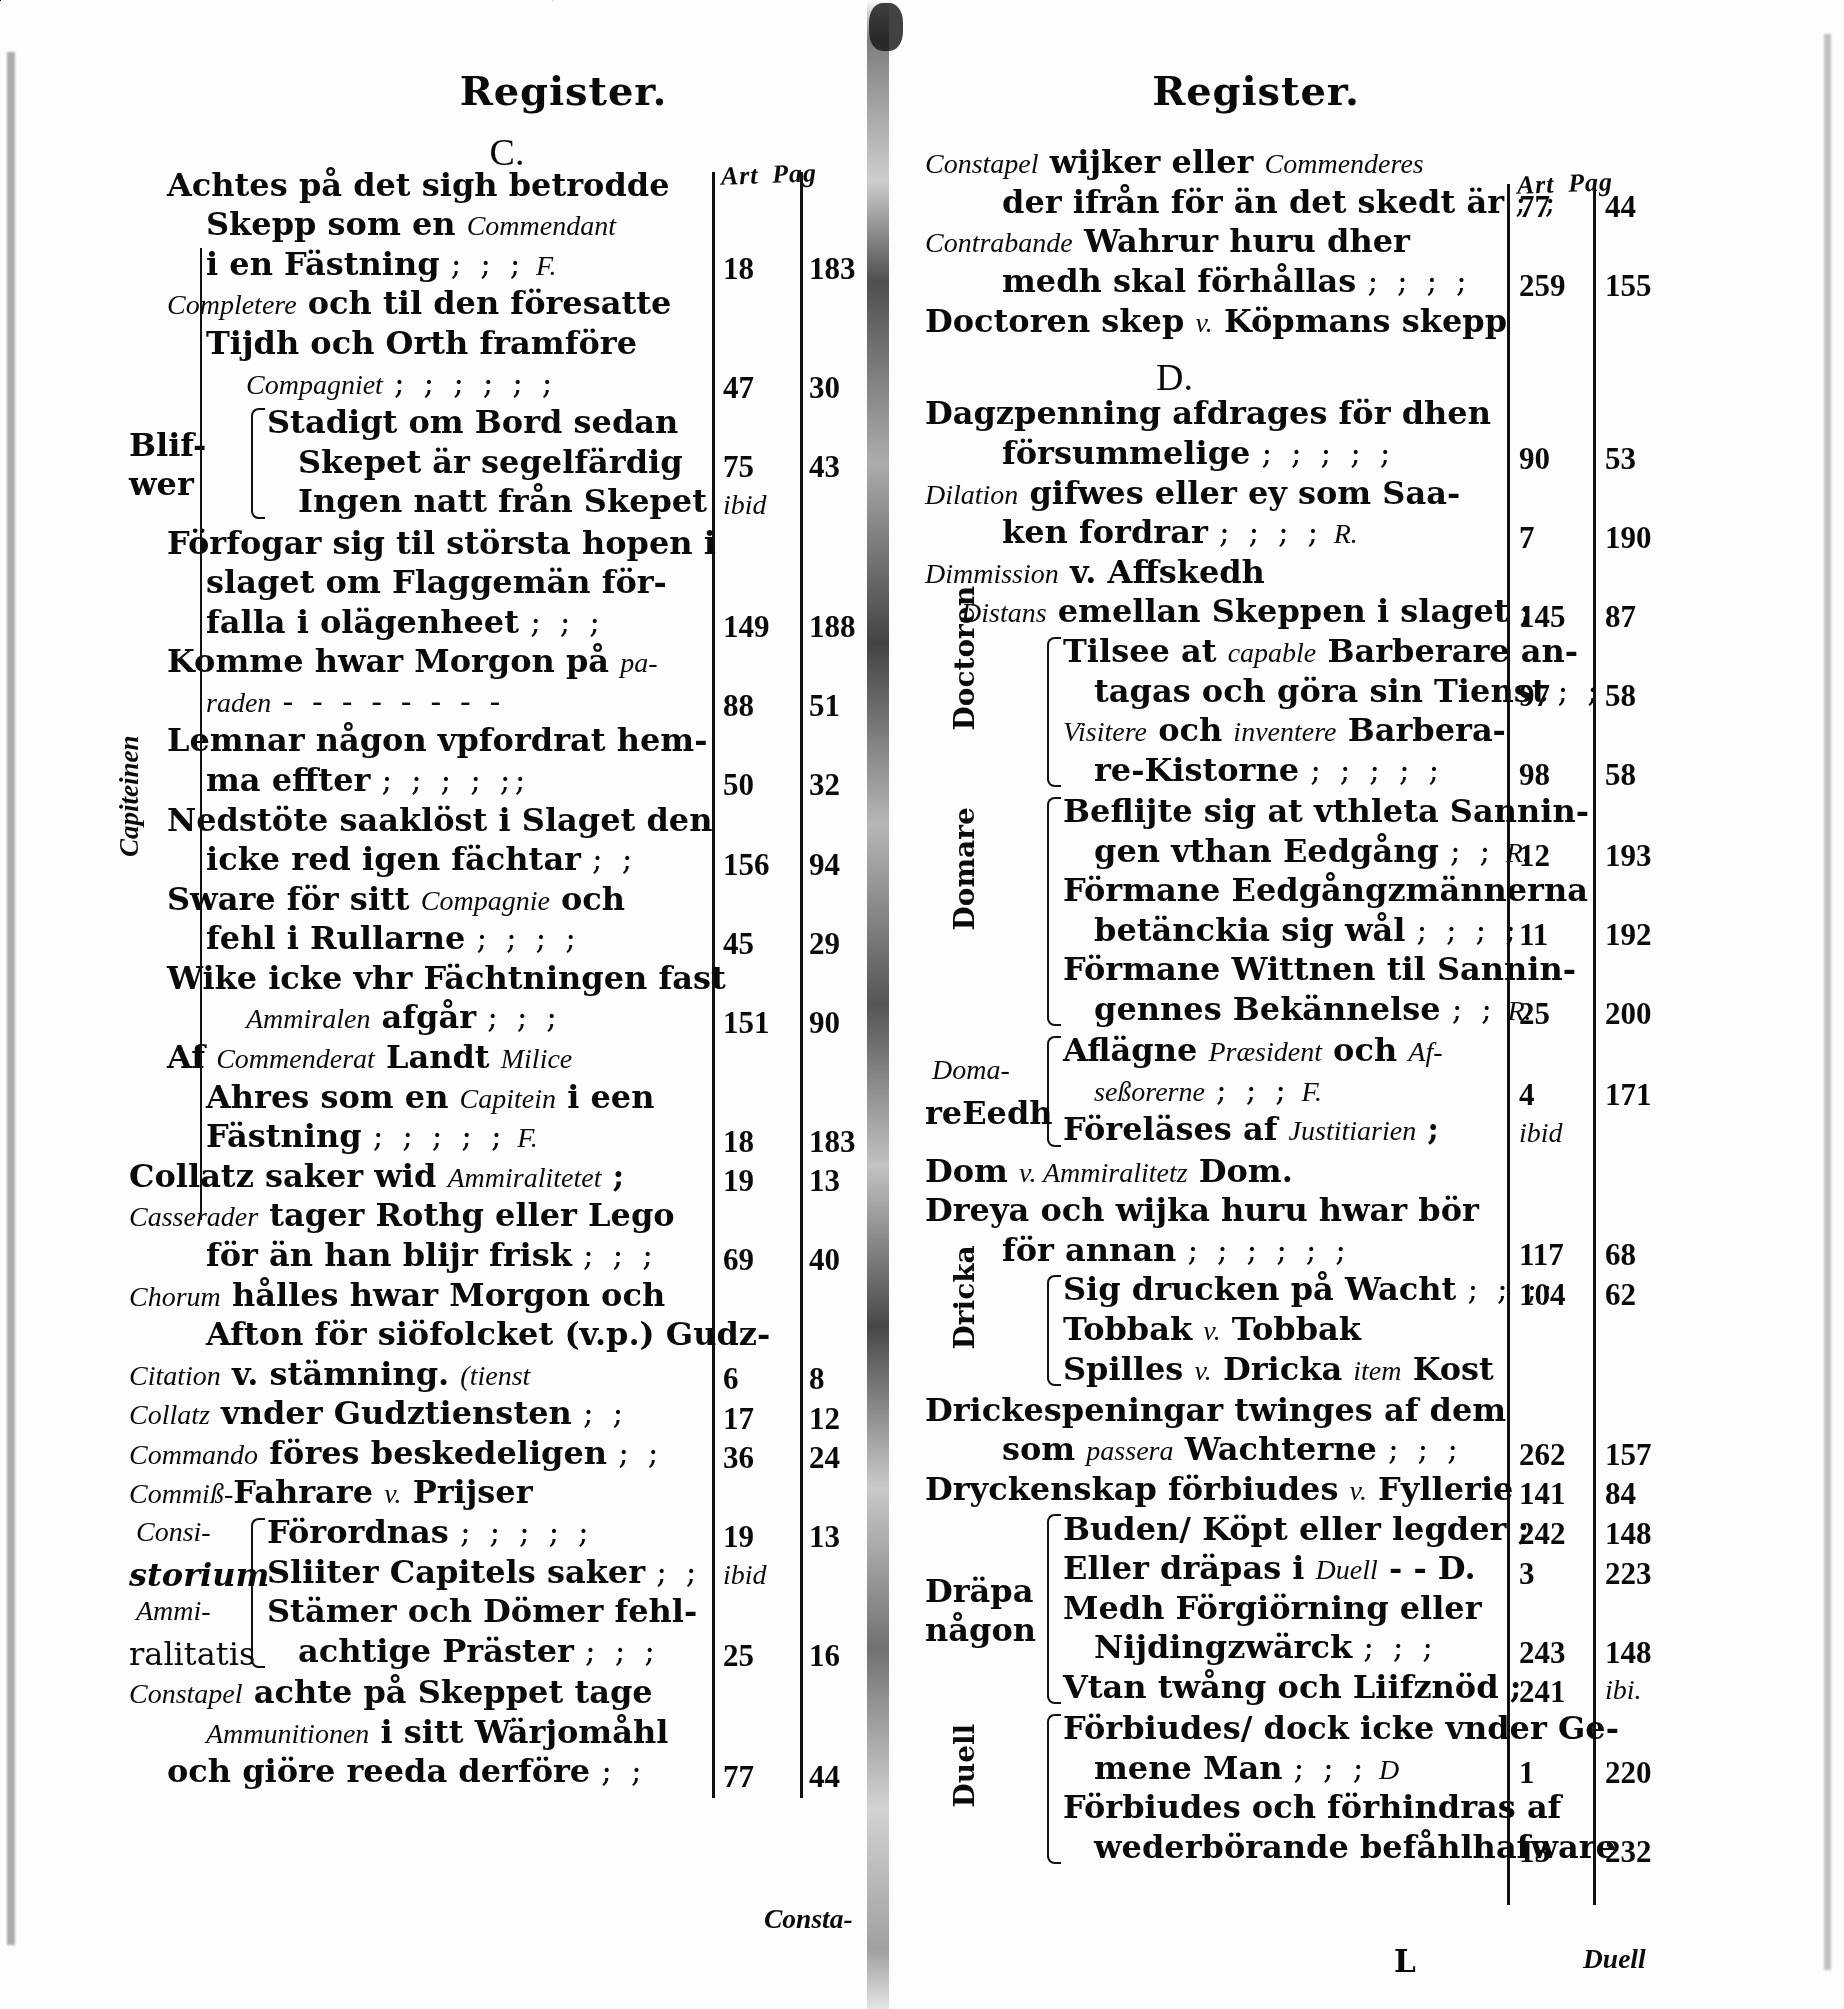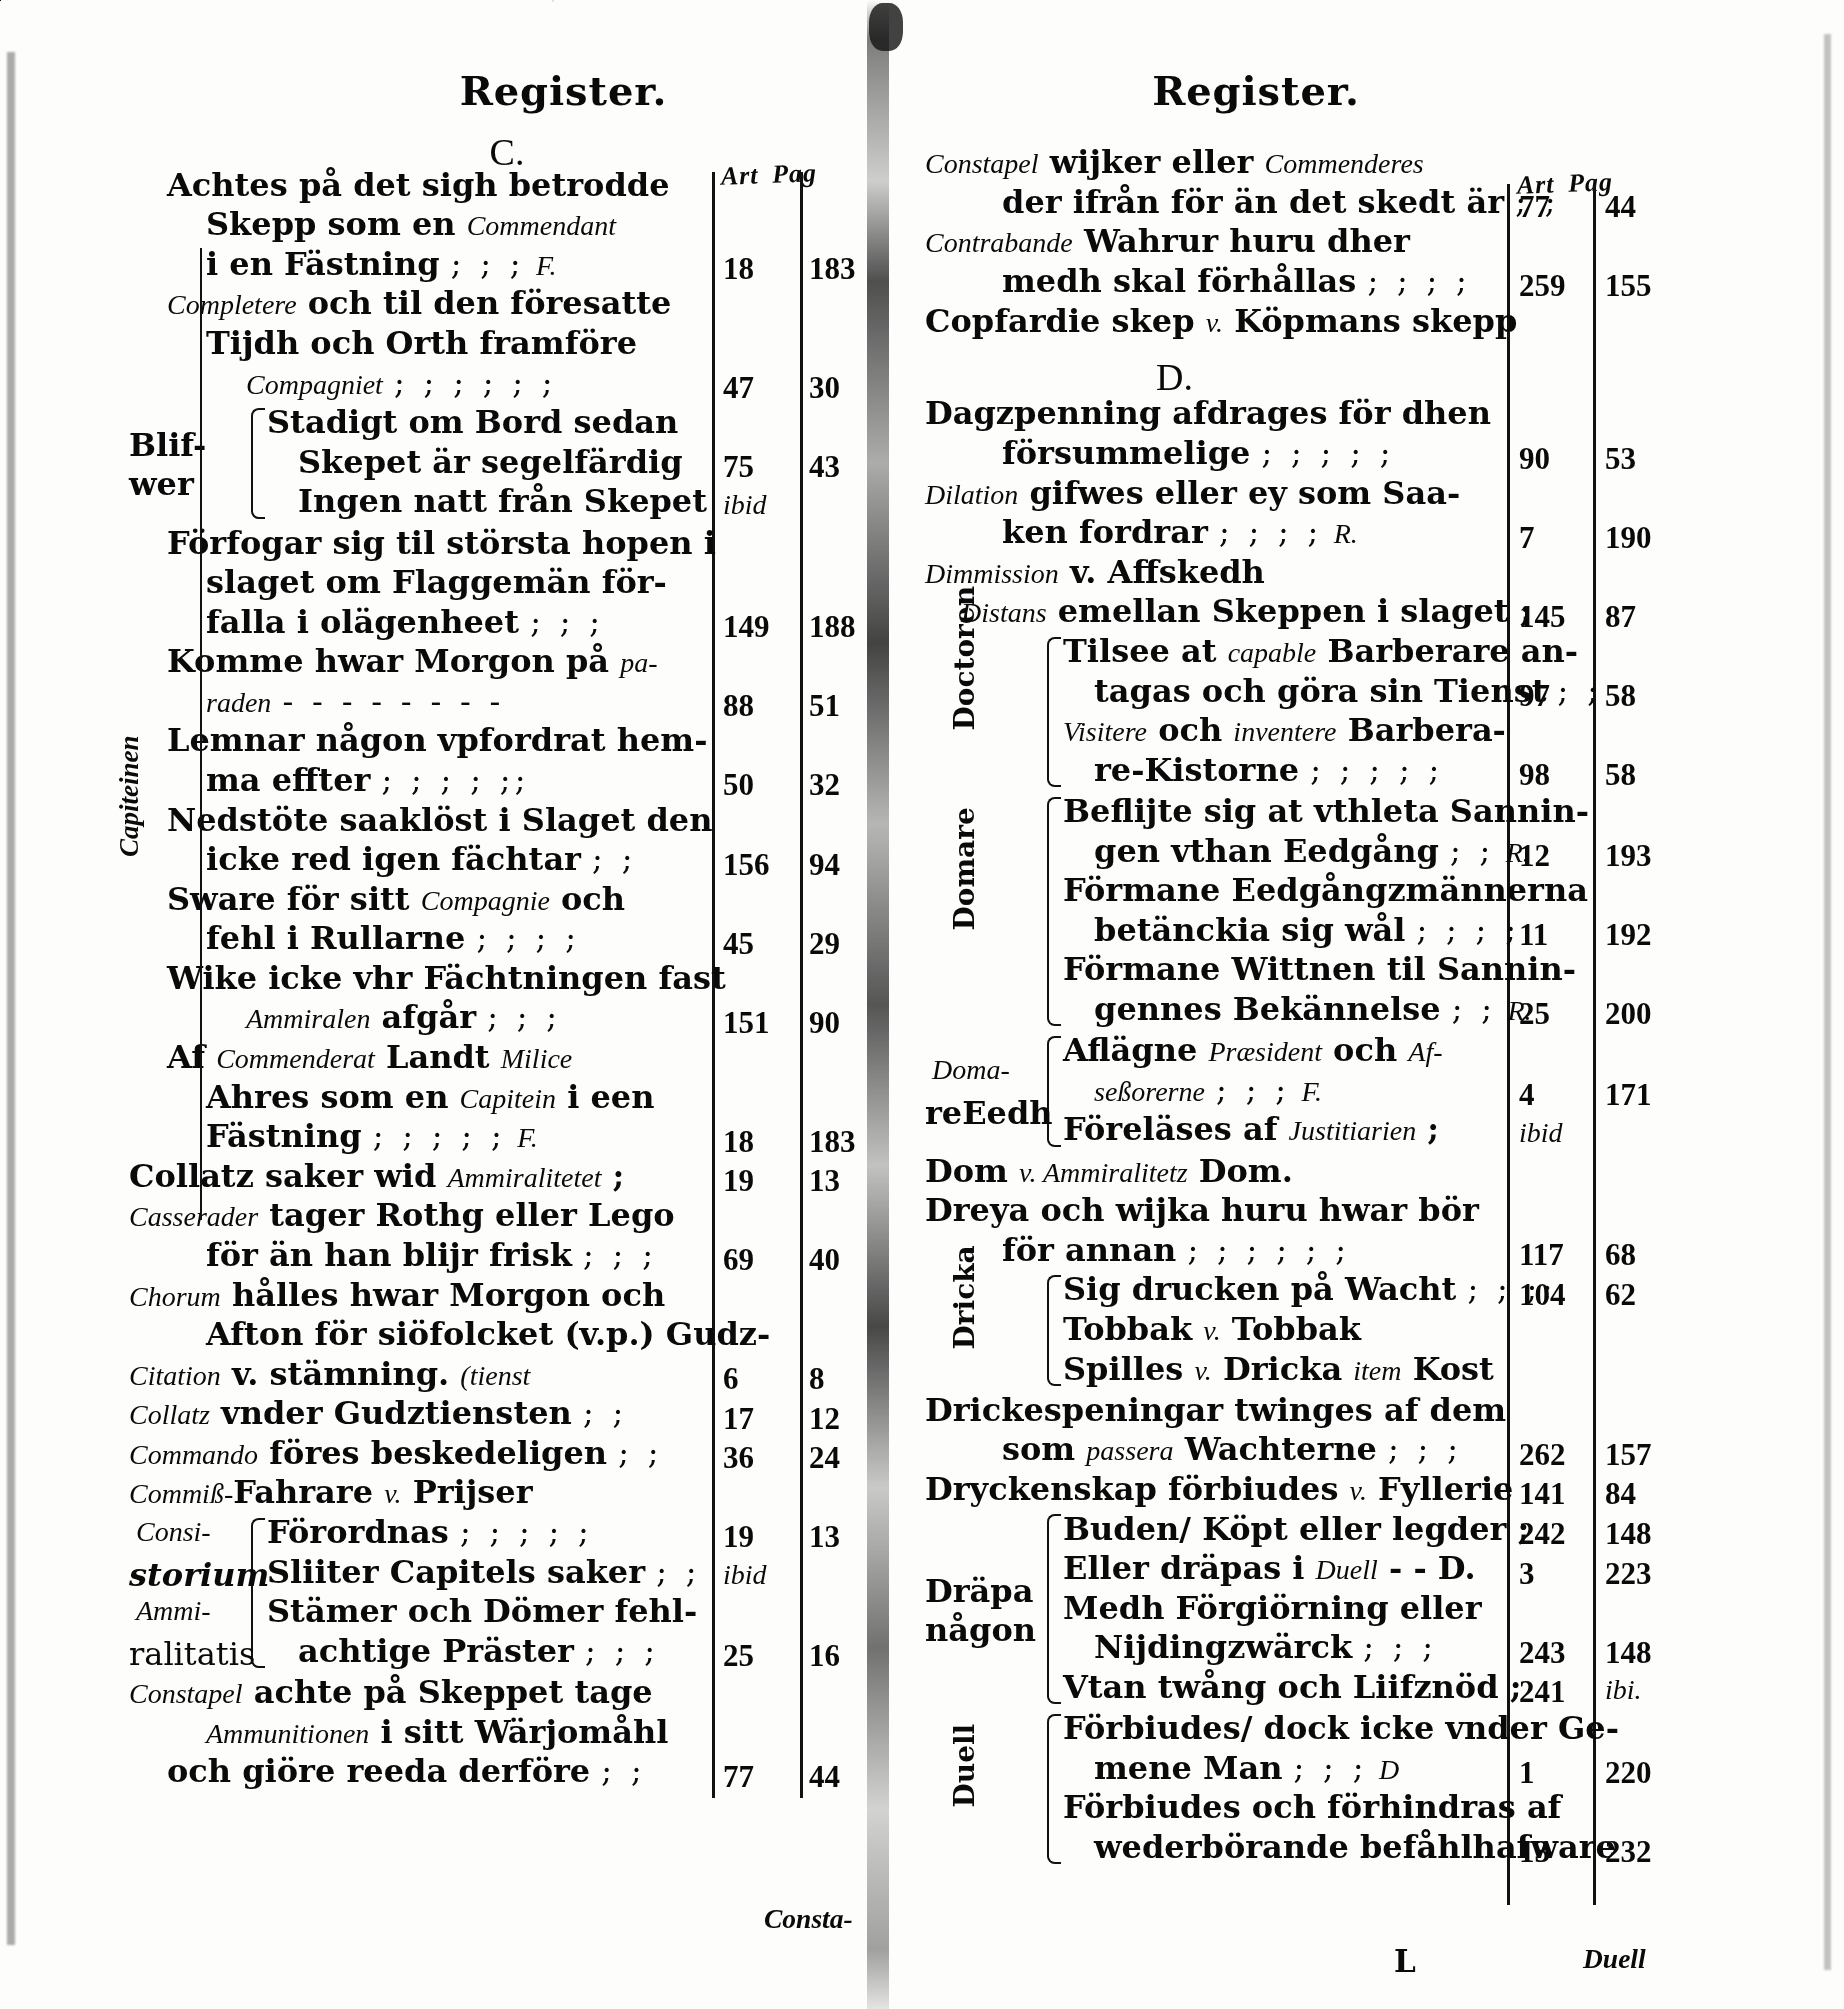--- a/index.html
+++ b/index.html
@@ -219,21 +219,21 @@
 
   <div id="entries-right">
       <div style="position: absolute; left: 925px; top: 146px; font-size: 32px; font-weight: 700; white-space: nowrap; line-height: 1;"><span class="it">Constapel</span><span> wijker eller </span><span class="it">Commenderes</span></div>
       <div style="position: absolute; left: 1002px; top: 186px; font-size: 32px; font-weight: 700; white-space: nowrap; line-height: 1;"><span>der ifrån för än det skedt är</span> <span class="leader">; ;</span></div>
       <div style="position: absolute; left: 1519px; top: 189px; font-size: 31px; font-weight: 700; font-family: &quot;Liberation Serif&quot;, serif;">77</div>
       <div style="position: absolute; left: 1605px; top: 189px; font-size: 31px; font-weight: 700; font-family: &quot;Liberation Serif&quot;, serif;">44</div>
       <div style="position: absolute; left: 925px; top: 225px; font-size: 32px; font-weight: 700; white-space: nowrap; line-height: 1;"><span class="it">Contrabande</span><span> Wahrur huru dher</span></div>
       <div style="position: absolute; left: 1002px; top: 265px; font-size: 32px; font-weight: 700; white-space: nowrap; line-height: 1;"><span>medh skal förhållas</span> <span class="leader">; ; ; ;</span></div>
       <div style="position: absolute; left: 1519px; top: 268px; font-size: 31px; font-weight: 700; font-family: &quot;Liberation Serif&quot;, serif;">259</div>
       <div style="position: absolute; left: 1605px; top: 268px; font-size: 31px; font-weight: 700; font-family: &quot;Liberation Serif&quot;, serif;">155</div>
-      <div style="position: absolute; left: 925px; top: 305px; font-size: 32px; font-weight: 700; white-space: nowrap; line-height: 1;"><span>Copfardie skep </span><span class="it">v.</span><span> Köpmans skepp</span></div>
+      <div style="position: absolute; left: 925px; top: 305px; font-size: 32px; font-weight: 700; white-space: nowrap; line-height: 1;"><span>Doctoren skep </span><span class="it">v.</span><span> Köpmans skepp</span></div>
       <div class="section-letter" style="position: absolute; left: 1123px; top: 339px; width: 103px;">D.</div>
       <div style="position: absolute; left: 925px; top: 397px; font-size: 32px; font-weight: 700; white-space: nowrap; line-height: 1;"><span>Dagzpenning afdrages för dhen</span></div>
       <div style="position: absolute; left: 1002px; top: 437px; font-size: 32px; font-weight: 700; white-space: nowrap; line-height: 1;"><span>försummelige</span> <span class="leader">; ; ; ; ;</span></div>
       <div style="position: absolute; left: 1519px; top: 441px; font-size: 31px; font-weight: 700; font-family: &quot;Liberation Serif&quot;, serif;">90</div>
       <div style="position: absolute; left: 1605px; top: 441px; font-size: 31px; font-weight: 700; font-family: &quot;Liberation Serif&quot;, serif;">53</div>
       <div style="position: absolute; left: 925px; top: 477px; font-size: 32px; font-weight: 700; white-space: nowrap; line-height: 1;"><span class="it">Dilation</span><span> gifwes eller ey som Saa-</span></div>
       <div style="position: absolute; left: 1002px; top: 516px; font-size: 32px; font-weight: 700; white-space: nowrap; line-height: 1;"><span>ken fordrar</span> <span class="leader">; ; ; ;</span> <span class="it">R.</span></div>
       <div style="position: absolute; left: 1519px; top: 520px; font-size: 31px; font-weight: 700; font-family: &quot;Liberation Serif&quot;, serif;">7</div>
       <div style="position: absolute; left: 1605px; top: 520px; font-size: 31px; font-weight: 700; font-family: &quot;Liberation Serif&quot;, serif;">190</div>
       <div style="position: absolute; left: 925px; top: 556px; font-size: 32px; font-weight: 700; white-space: nowrap; line-height: 1;"><span class="it">Dimmission</span><span> v. Affskedh</span></div>

